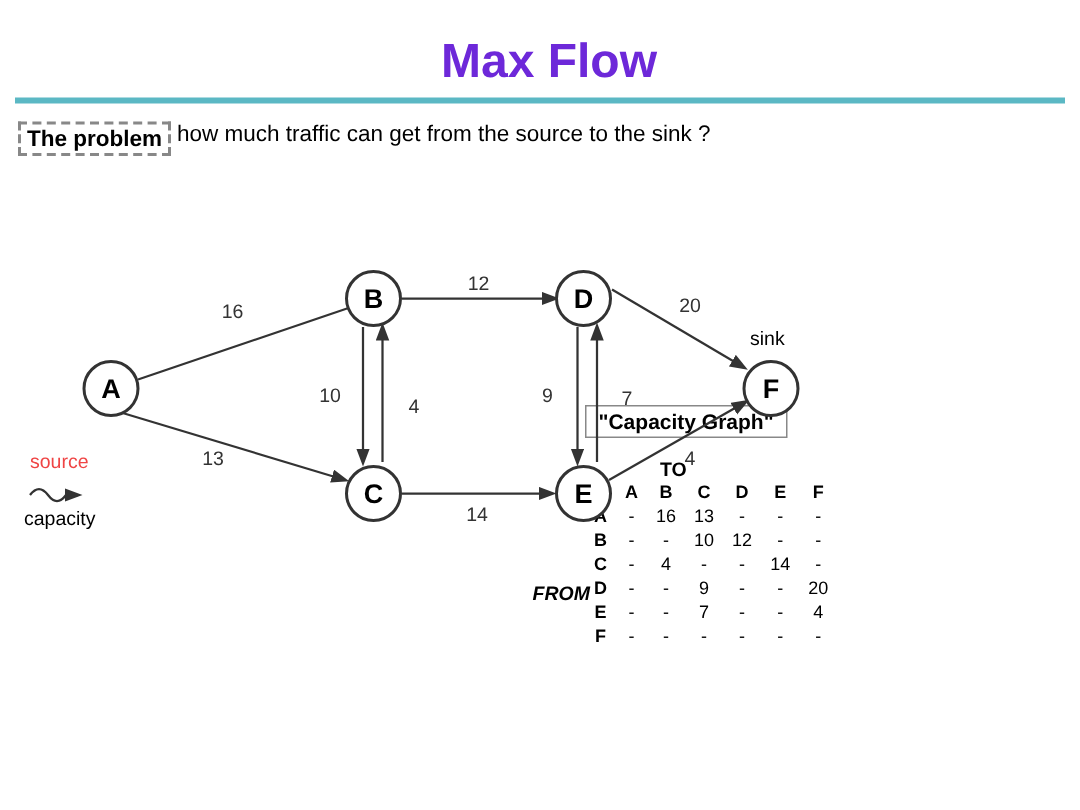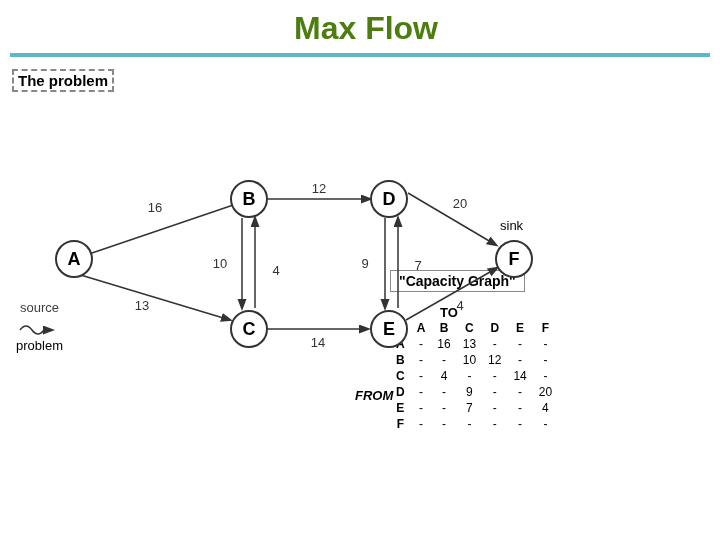--- a/index.html
+++ b/index.html
@@ -9,22 +9,22 @@
       background: #fff;
       font-family: Arial, sans-serif;
       overflow: hidden;
       position: relative;
     }
 
     .title {
       text-align: center;
       font-size: 32px;
       font-weight: bold;
-      padding: 10px 0 6px 0;
-      color: #4d7c0f;
+      padding: 22px 0 6px 0;
+      color: #6d28d9;
       margin-left: 12px;
     }
 
     .divider {
       height: 4px;
       background: linear-gradient(to right, #5bb8c4, #5bb8c4);
       margin: 0 10px 8px 10px;
     }
 
     .problem-line {
@@ -72,21 +72,21 @@
     .node-C { left: 230px; top: 220px; }
     .node-D { left: 370px; top: 90px; }
     .node-E { left: 370px; top: 220px; }
     .node-F { left: 495px; top: 150px; }
 
     .label-source {
       position: absolute;
       left: 20px;
       top: 210px;
       font-size: 13px;
-      color: #404040;
+      color: #ef4444;
     }
 
     .label-sink {
       position: absolute;
       left: 500px;
       top: 128px;
       font-size: 13px;
       color: #000000;
     }
 
@@ -143,20 +143,21 @@
   </style>
 </head>
 <body>
 
 <div class="title">Max Flow</div>
 
 <div class="divider"></div>
 
 <div class="problem-line">
   <span class="problem-keyword">The problem</span>
+  <span>how much traffic can get from the source to the sink ?</span>
 </div>
 
 <div class="graph-area">
   <svg class="edges">
     <defs>
       <marker id="arrow" markerWidth="8" markerHeight="8" refX="6" refY="3" orient="auto">
         <path d="M0,0 L0,6 L8,3 z" fill="#333"></path>
       </marker>
     </defs>
 
@@ -284,13 +285,13 @@
           <td>-</td>
         </tr>
       </tbody>
   </table>
 </div>
 
 <div style="position:absolute; top:388px; left:355px; font-size:13px; font-weight:bold;font-style:italic;">FROM</div>
 
 <div style="position:absolute; top:320px; left:370px; font-size:13px; font-weight:bold;">C</div>
 
-<div class="cap-label-capacity">problem</div>
+<div class="cap-label-capacity">capacity</div>
 
 </body></html>

